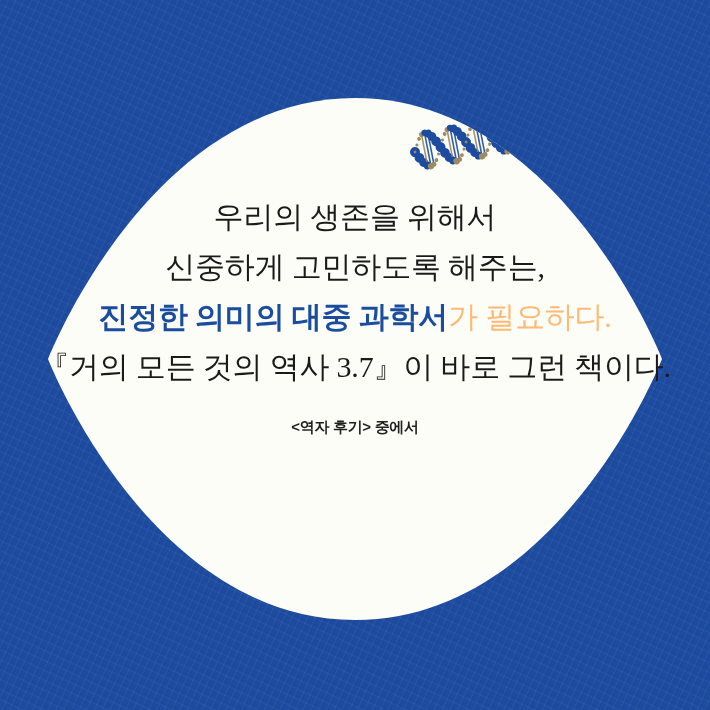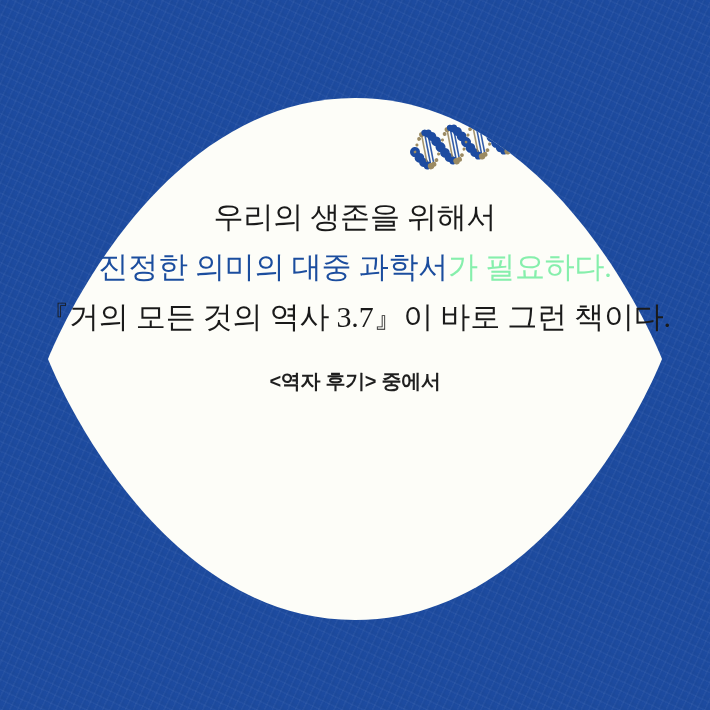--- a/index.html
+++ b/index.html
@@ -75,32 +75,32 @@
     white-space: nowrap;
     text-align: center;
   }
 
   .quote-line.emph-line {
     font-size: 30px;
   }
 
   .emph {
     color: #1b4d9e;
-    font-weight: normal;
+    font-weight: bold;
   }
 
   .tail {
-    color: #86efac;
+    color: #fdba74;
     font-weight: normal;
   }
 
   .attribution {
     margin-top: 26px;
     font-family: "Liberation Sans", "DejaVu Sans", sans-serif;
-    font-size: 20px;
+    font-size: 15px;
     font-weight: bold;
     color: #1f1f1f;
     letter-spacing: -0.3px;
     white-space: nowrap;
   }
 </style>
 </head>
 <body>
 
 <div id="card">
@@ -449,20 +449,21 @@
           <circle cx="241.50" cy="-16.63" r="3.89" fill="#1d4ba0"></circle>
         </g>
     </g>
   </svg>
 
   <div class="content">
 
     <div class="quote-line">우리의 생존을 위해서</div>
 
 
+    <div class="quote-line">신중하게 고민하도록 해주는,</div>
 
     <div class="quote-line emph-line"><span class="emph">진정한 의미의 대중 과학서</span><span class="tail">가 필요하다.</span></div>
 
     <div class="quote-line">『거의 모든 것의 역사 3.7』이 바로 그런 책이다.</div>
 
     <div class="attribution">&lt;역자 후기&gt; 중에서</div>
 
   </div>
 
 </div>

